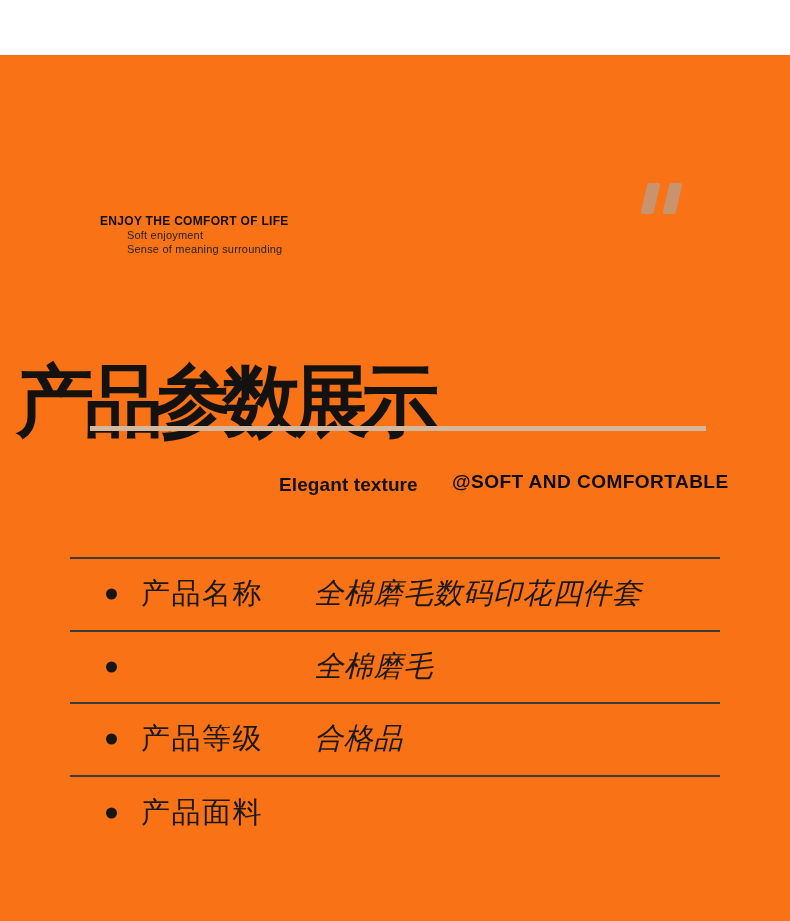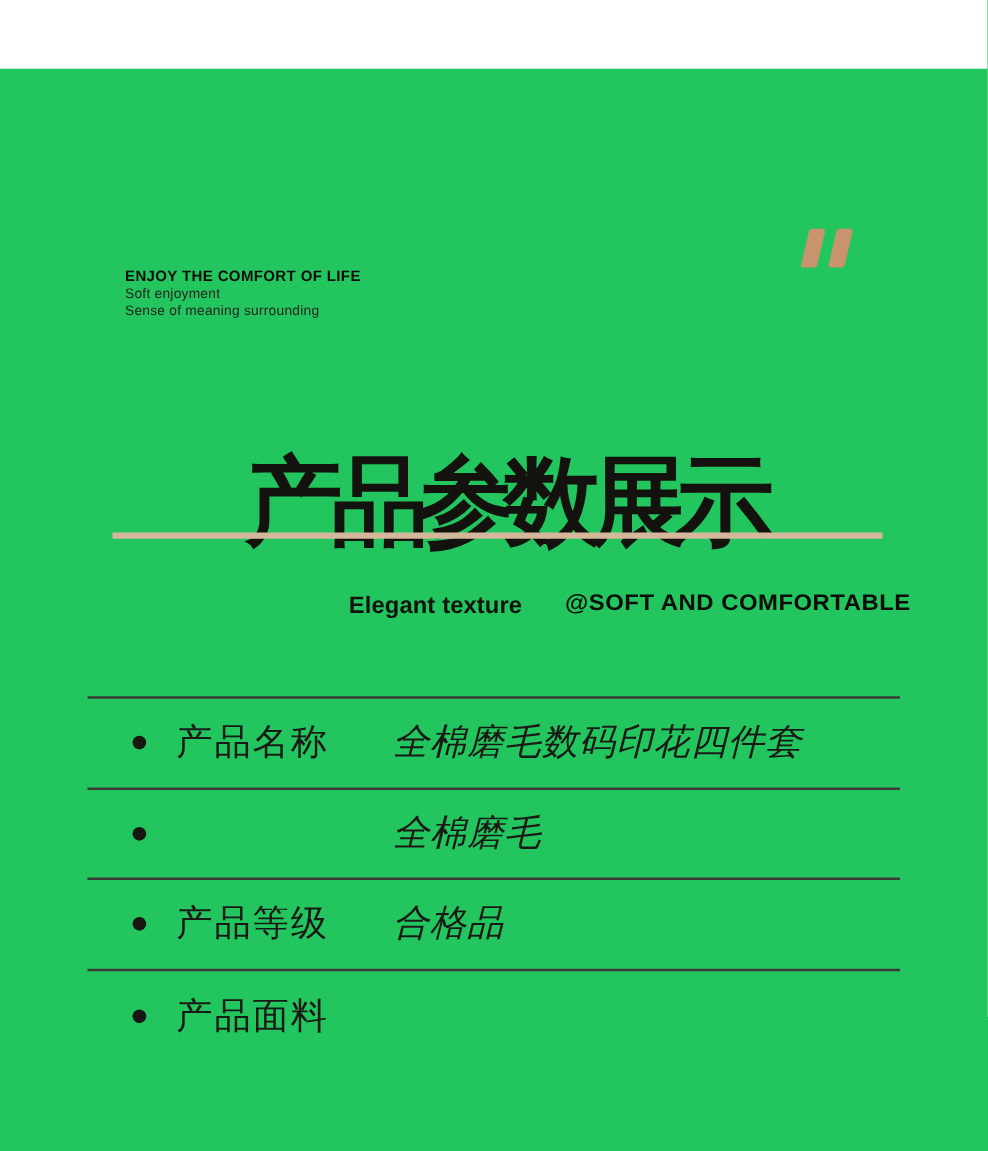--- a/index.html
+++ b/index.html
@@ -2,21 +2,21 @@
 <html><head>
 <meta charset="utf-8">
 <style>
   html, body { margin: 0; padding: 0; }
   body { background: #ffffff; }
 
   .page {
     position: relative;
     width: 790px;
     height: 921px;
-    background: #22c55e;
+    background: #f97316;
     overflow: hidden;
     font-family: "Liberation Sans", sans-serif;
     color: #14120f;
   }
 
   .top-band {
     position: absolute;
     left: 0; top: 0;
     width: 790px; height: 55px;
     background: #ffffff;
@@ -33,20 +33,21 @@
     font-weight: bold;
     letter-spacing: 0.3px;
     line-height: 15px;
     color: #0f0e0c;
   }
   .intro-line2, .intro-line3 {
     font-size: 11px;
     line-height: 13.5px;
     letter-spacing: 0.2px;
     color: #26241f;
+    margin-left: 27px;
   }
 
   
   .quote {
     position: absolute;
     left: 640px; top: 183px;
     width: 46px; height: 32px;
   }
   .quote i {
     position: absolute;
@@ -57,21 +58,20 @@
     border-radius: 2px 3px 2px 2px;
   }
   .quote i.q1 { left: 4px; }
   .quote i.q2 { left: 26px; }
 
   
   .title {
     position: absolute;
     left: 0; top: 308px;
     width: 790px;
-    text-align: center;
     padding-left: 16px;
     box-sizing: border-box;
     font-family: "Liberation Serif", "DejaVu Serif", serif;
     font-size: 78px;
     font-weight: 600;
     letter-spacing: -9px;
     line-height: 84px;
     color: #14120f;
     white-space: nowrap;
   }

